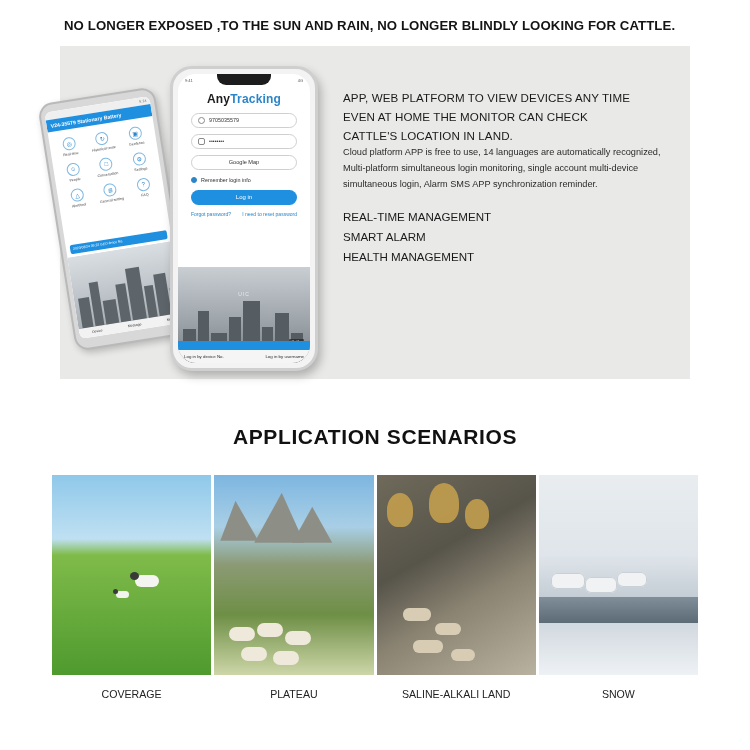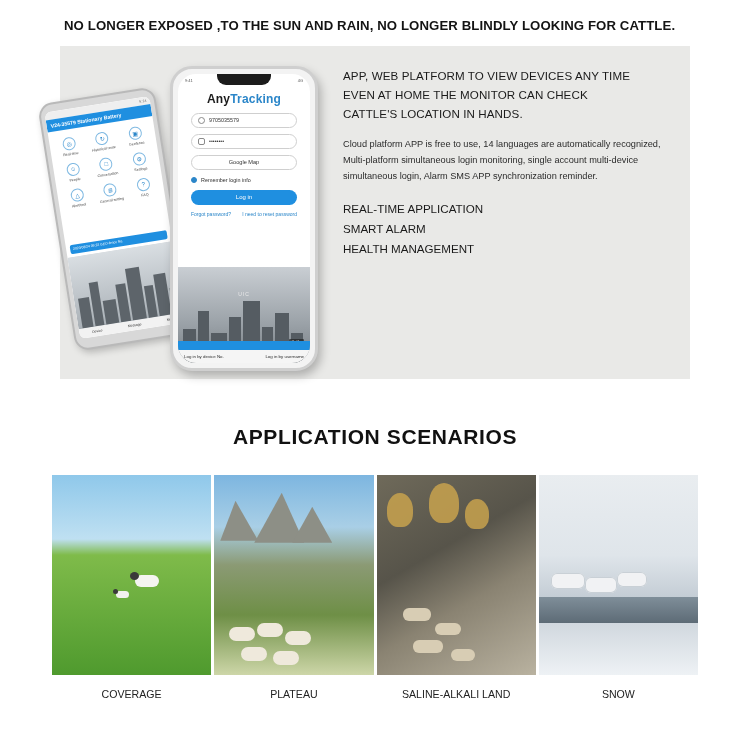--- a/index.html
+++ b/index.html
@@ -298,30 +298,29 @@
     align-items: center;
     justify-content: space-between;
     padding: 0 6px;
     font-size: 4.4px;
     color: #2b2b2b;
   }
 
   
   .feature-text {
     flex: 1;
-    padding: 20px 16px 0 8px;
+    padding: 42px 16px 0 8px;
   }
   .ft-lead {
     font-size: 11.6px;
     line-height: 1.65;
     color: #1a1a1a;
     letter-spacing: .1px;
   }
   .ft-body {
-    margin-top: 14px;
     font-size: 9.2px;
     line-height: 1.72;
     color: #2b2b2b;
   }
   .ft-list {
     margin-top: 14px;
     font-size: 11.6px;
     line-height: 1.75;
     color: #1a1a1a;
   }
@@ -547,29 +546,29 @@
           <span>Log in by username</span>
         </div>
       </div>
     </div>
   </div>
 
   <div class="feature-text">
     <div class="ft-lead">
       <div>APP, WEB PLATFORM TO VIEW DEVICES ANY TIME</div>
       <div>EVEN AT HOME THE MONITOR CAN CHECK</div>
-      <div>CATTLE'S LOCATION IN HANDS.</div>
+      <div>CATTLE'S LOCATION IN LAND.</div>
     </div>
     <div class="ft-body">
       <div>Cloud platform APP is free to use, 14 languages are automatically recognized,</div>
       <div>Multi-platform simultaneous login monitoring, single account multi-device</div>
       <div>simultaneous login, Alarm SMS APP synchronization reminder.</div>
     </div>
     <div class="ft-list">
-      <div>REAL-TIME APPLICATION</div>
+      <div>REAL-TIME MANAGEMENT</div>
       <div>SMART ALARM</div>
       <div>HEALTH MANAGEMENT</div>
     </div>
   </div>
 </div>
 
 <div class="section-title">APPLICATION SCENARIOS</div>
 
 <div class="scenarios">
 

